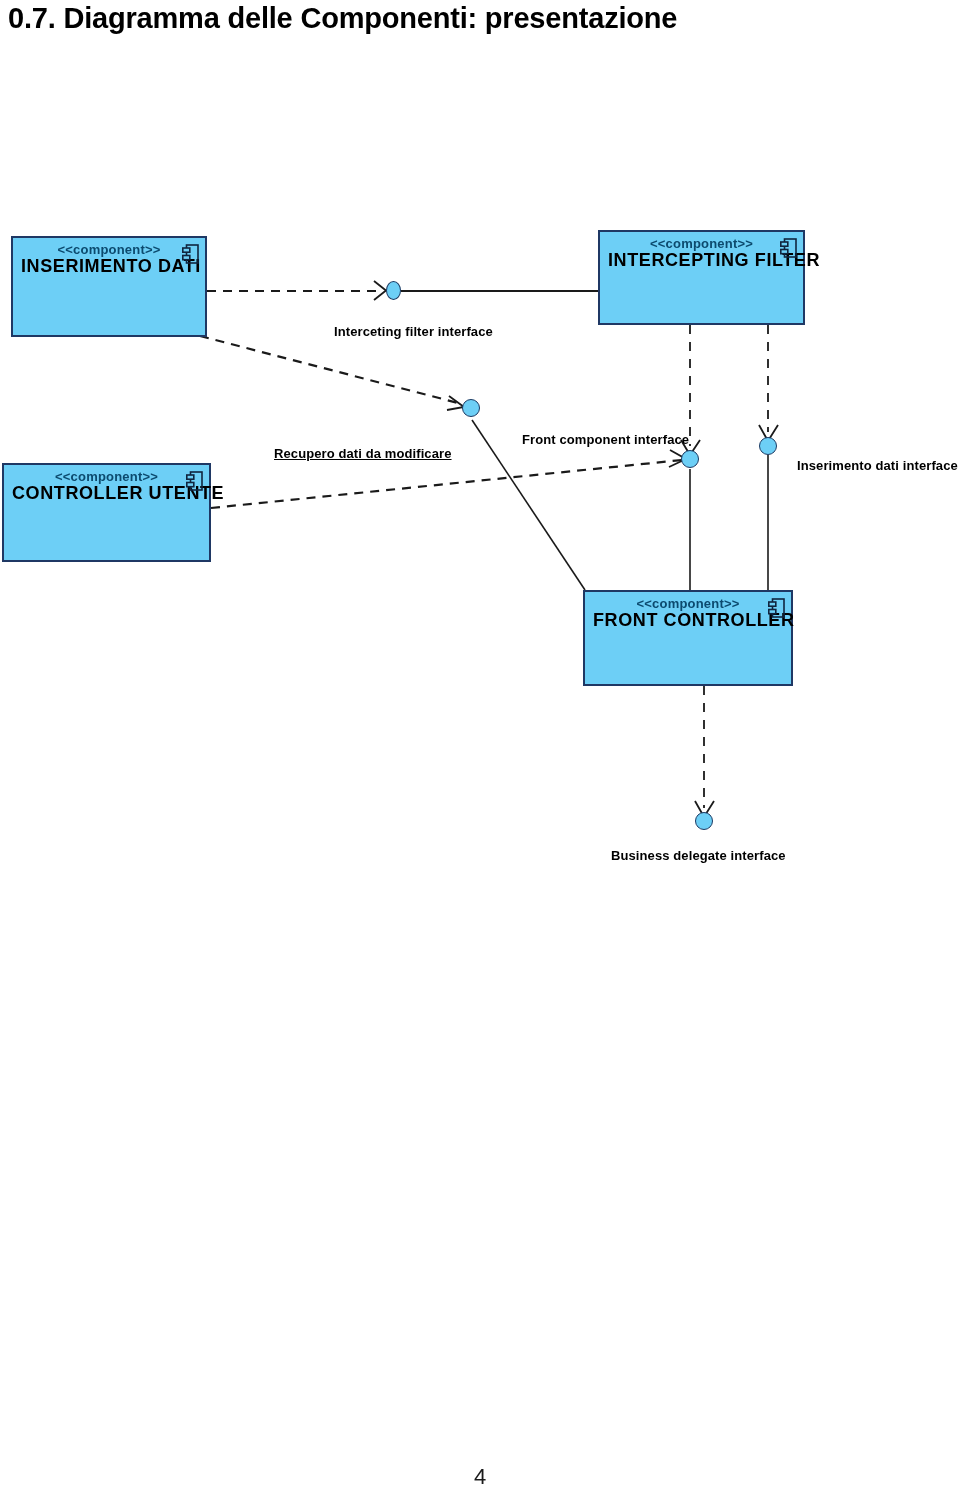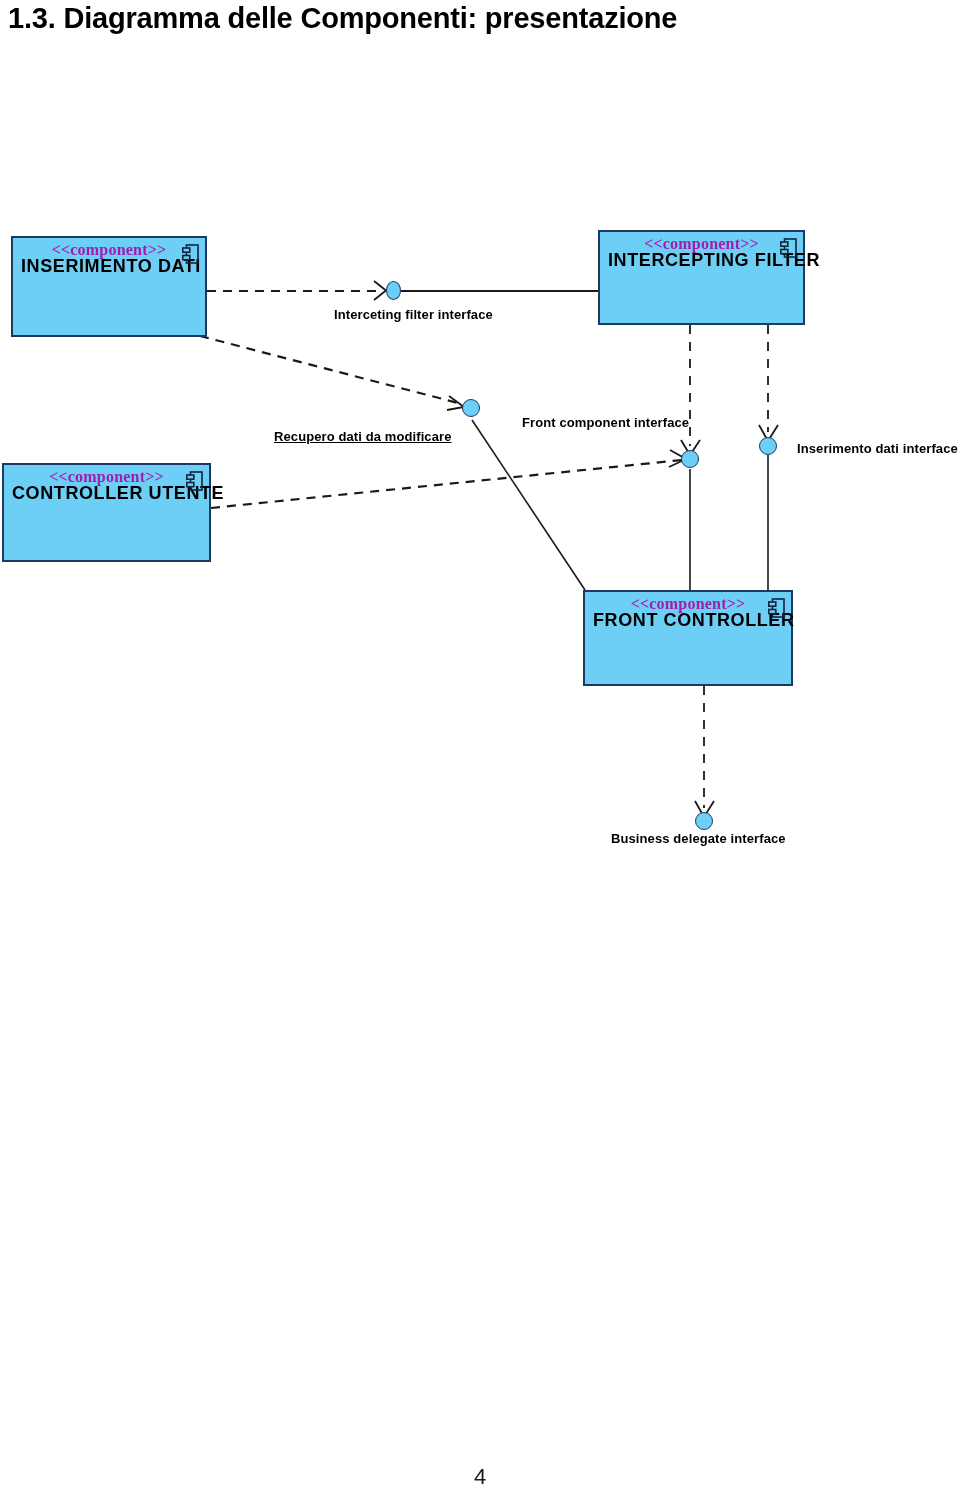--- a/index.html
+++ b/index.html
@@ -51,27 +51,26 @@
   }
   .component .labels {
     position: absolute;
     left: 0;
     right: 0;
     top: 4px;
     text-align: center;
     padding: 0 8px;
   }
   .stereotype {
-    font-size: 16px;
+    font-size: 13px;
     font-weight: bold;
     letter-spacing: 0.2px;
     line-height: 15px;
-    color: #a21caf;
-    white-space: nowrap;
-    font-family: Liberation Serif, serif;
+    color: #0c4a6e;
+    white-space: nowrap;
   }
   .cname {
     font-size: 18px;
     font-weight: bold;
     letter-spacing: 0.6px;
     line-height: 18px;
     color: #000;
     white-space: nowrap;
   }
   
@@ -100,38 +99,39 @@
   }
   
   .edge-label {
     position: absolute;
     font-size: 13px;
     font-weight: bold;
     letter-spacing: 0.1px;
     white-space: nowrap;
     color: #000;
     z-index: 7;
+    margin-top: 17px;
   }
   
   #page-number {
     position: absolute;
     left: 0;
     right: 0;
     bottom: 8px;
     text-align: center;
     font-size: 22px;
     color: #1a1a1a;
   }
 </style>
 </head>
 <body>
 
 <div id="page">
 
-  <div id="doc-title">1.3. Diagramma delle Componenti: presentazione</div>
+  <div id="doc-title">0.7. Diagramma delle Componenti: presentazione</div>
 
   <div id="diagram">
 
     <svg width="960" height="900" viewBox="0 0 960 900" xmlns="http://www.w3.org/2000/svg">
       <defs></defs>
 
        Interceting filter interface ball --&gt;
       <line x1="207" y1="291" x2="379" y2="291" stroke="#1a1a1a" stroke-width="2.2" stroke-dasharray="9,7"></line>
       
       <path d="M 374 281 L 386 290.5 L 374 300" fill="none" stroke="#1a1a1a" stroke-width="1.8"></path>

